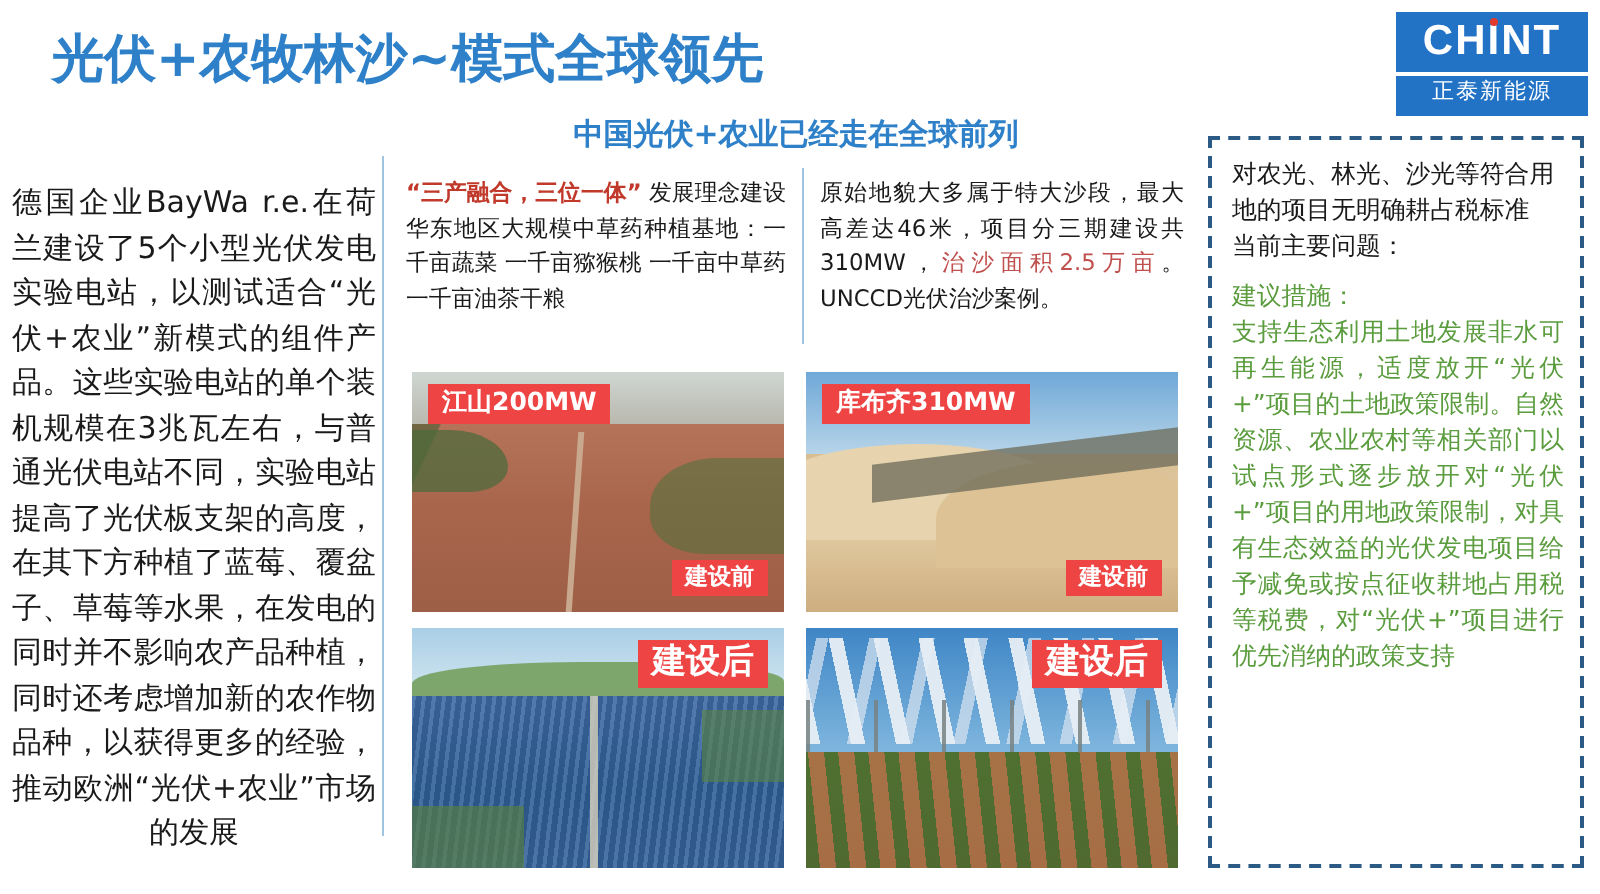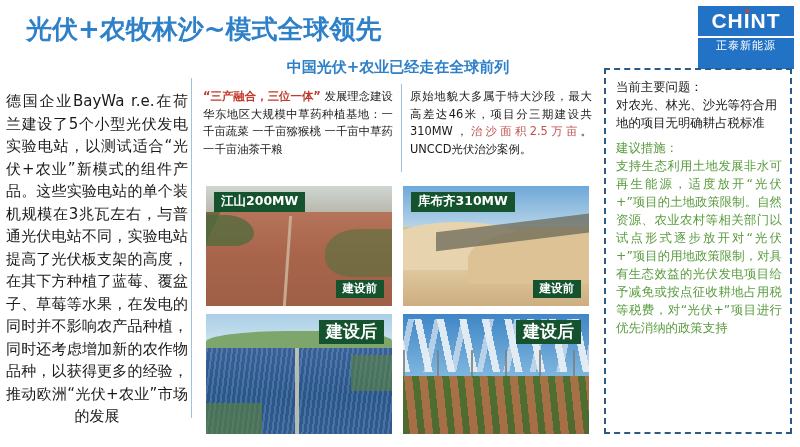--- a/index.html
+++ b/index.html
@@ -21,21 +21,21 @@
     font-weight:bold; font-size:21px; letter-spacing:1px;
     padding:4px 6px 5px 6px; line-height:1;
     position:relative; display:block;text-align:center;
   }
   #logo-dot{
     position:absolute; width:4px;height:4px;border-radius:50%;
     background:#e03a2f; top:3px; left:47px;
   }
   #logo-sub{
     background:#2272c6; color:#fff;
-    font-size:11px; margin-top:2px; padding:2px 0 18px 0;
+    font-size:11px; margin-top:2px; padding:2px 0 7px 0;
     letter-spacing:1px; line-height:1;
   }
 
   
   #main-title{
     position:absolute; left:26px; top:12px;
     font-size:26px; font-weight:bold; color:#2e80c8;
     letter-spacing:0px; white-space:nowrap;
   }
 
@@ -141,21 +141,21 @@
   #photo-br .ground{
     height:48%;
     background:
       repeating-linear-gradient(84deg, rgba(70,105,45,.85) 0 7px, rgba(170,110,70,.9) 7px 15px),
       linear-gradient(#7d9a46,#8a6a43);
   }
 
   
   .photo-label{
     position:absolute; color:#fff; font-weight:bold;
-    background:#14532d; font-size:12.5px;
+    background:#ef4444; font-size:12.5px;
     padding:3px 7px 4px 7px; line-height:1; white-space:nowrap;
   }
   .label-tl{ left:8px; top:6px; }
   .label-br-corner{ right:8px; bottom:8px; font-size:11.5px; }
   .label-tr-corner{ right:8px; top:6px; font-size:17px; }
 
   
   #right-panel{
     position:absolute; left:604px; top:68px; width:188px; height:366px;
     border:2px dashed #2b5b84;
@@ -228,17 +228,17 @@
 
 <div class="photo" id="photo-br">
   <div class="sky"></div>
   <div class="panels"></div>
   <div class="posts"></div>
   <div class="ground"></div>
   <div class="photo-label label-tr-corner">建设后</div>
 </div>
 
 <div id="right-panel">
+  <div id="problem-body">对农光、林光、沙光等符合用地的项目无明确耕占税标准</div>
   <div id="problem-title">当前主要问题：</div>
-  <div id="problem-body">对农光、林光、沙光等符合用地的项目无明确耕占税标准</div>
   <div id="advice-title">建议措施：</div>
   <div id="advice-body">支持生态利用土地发展非水可再生能源，适度放开“光伏+”项目的土地政策限制。自然资源、农业农村等相关部门以试点形式逐步放开对“光伏+”项目的用地政策限制，对具有生态效益的光伏发电项目给予减免或按点征收耕地占用税等税费，对“光伏+”项目进行优先消纳的政策支持</div>
 </div>
 
 </body></html>

